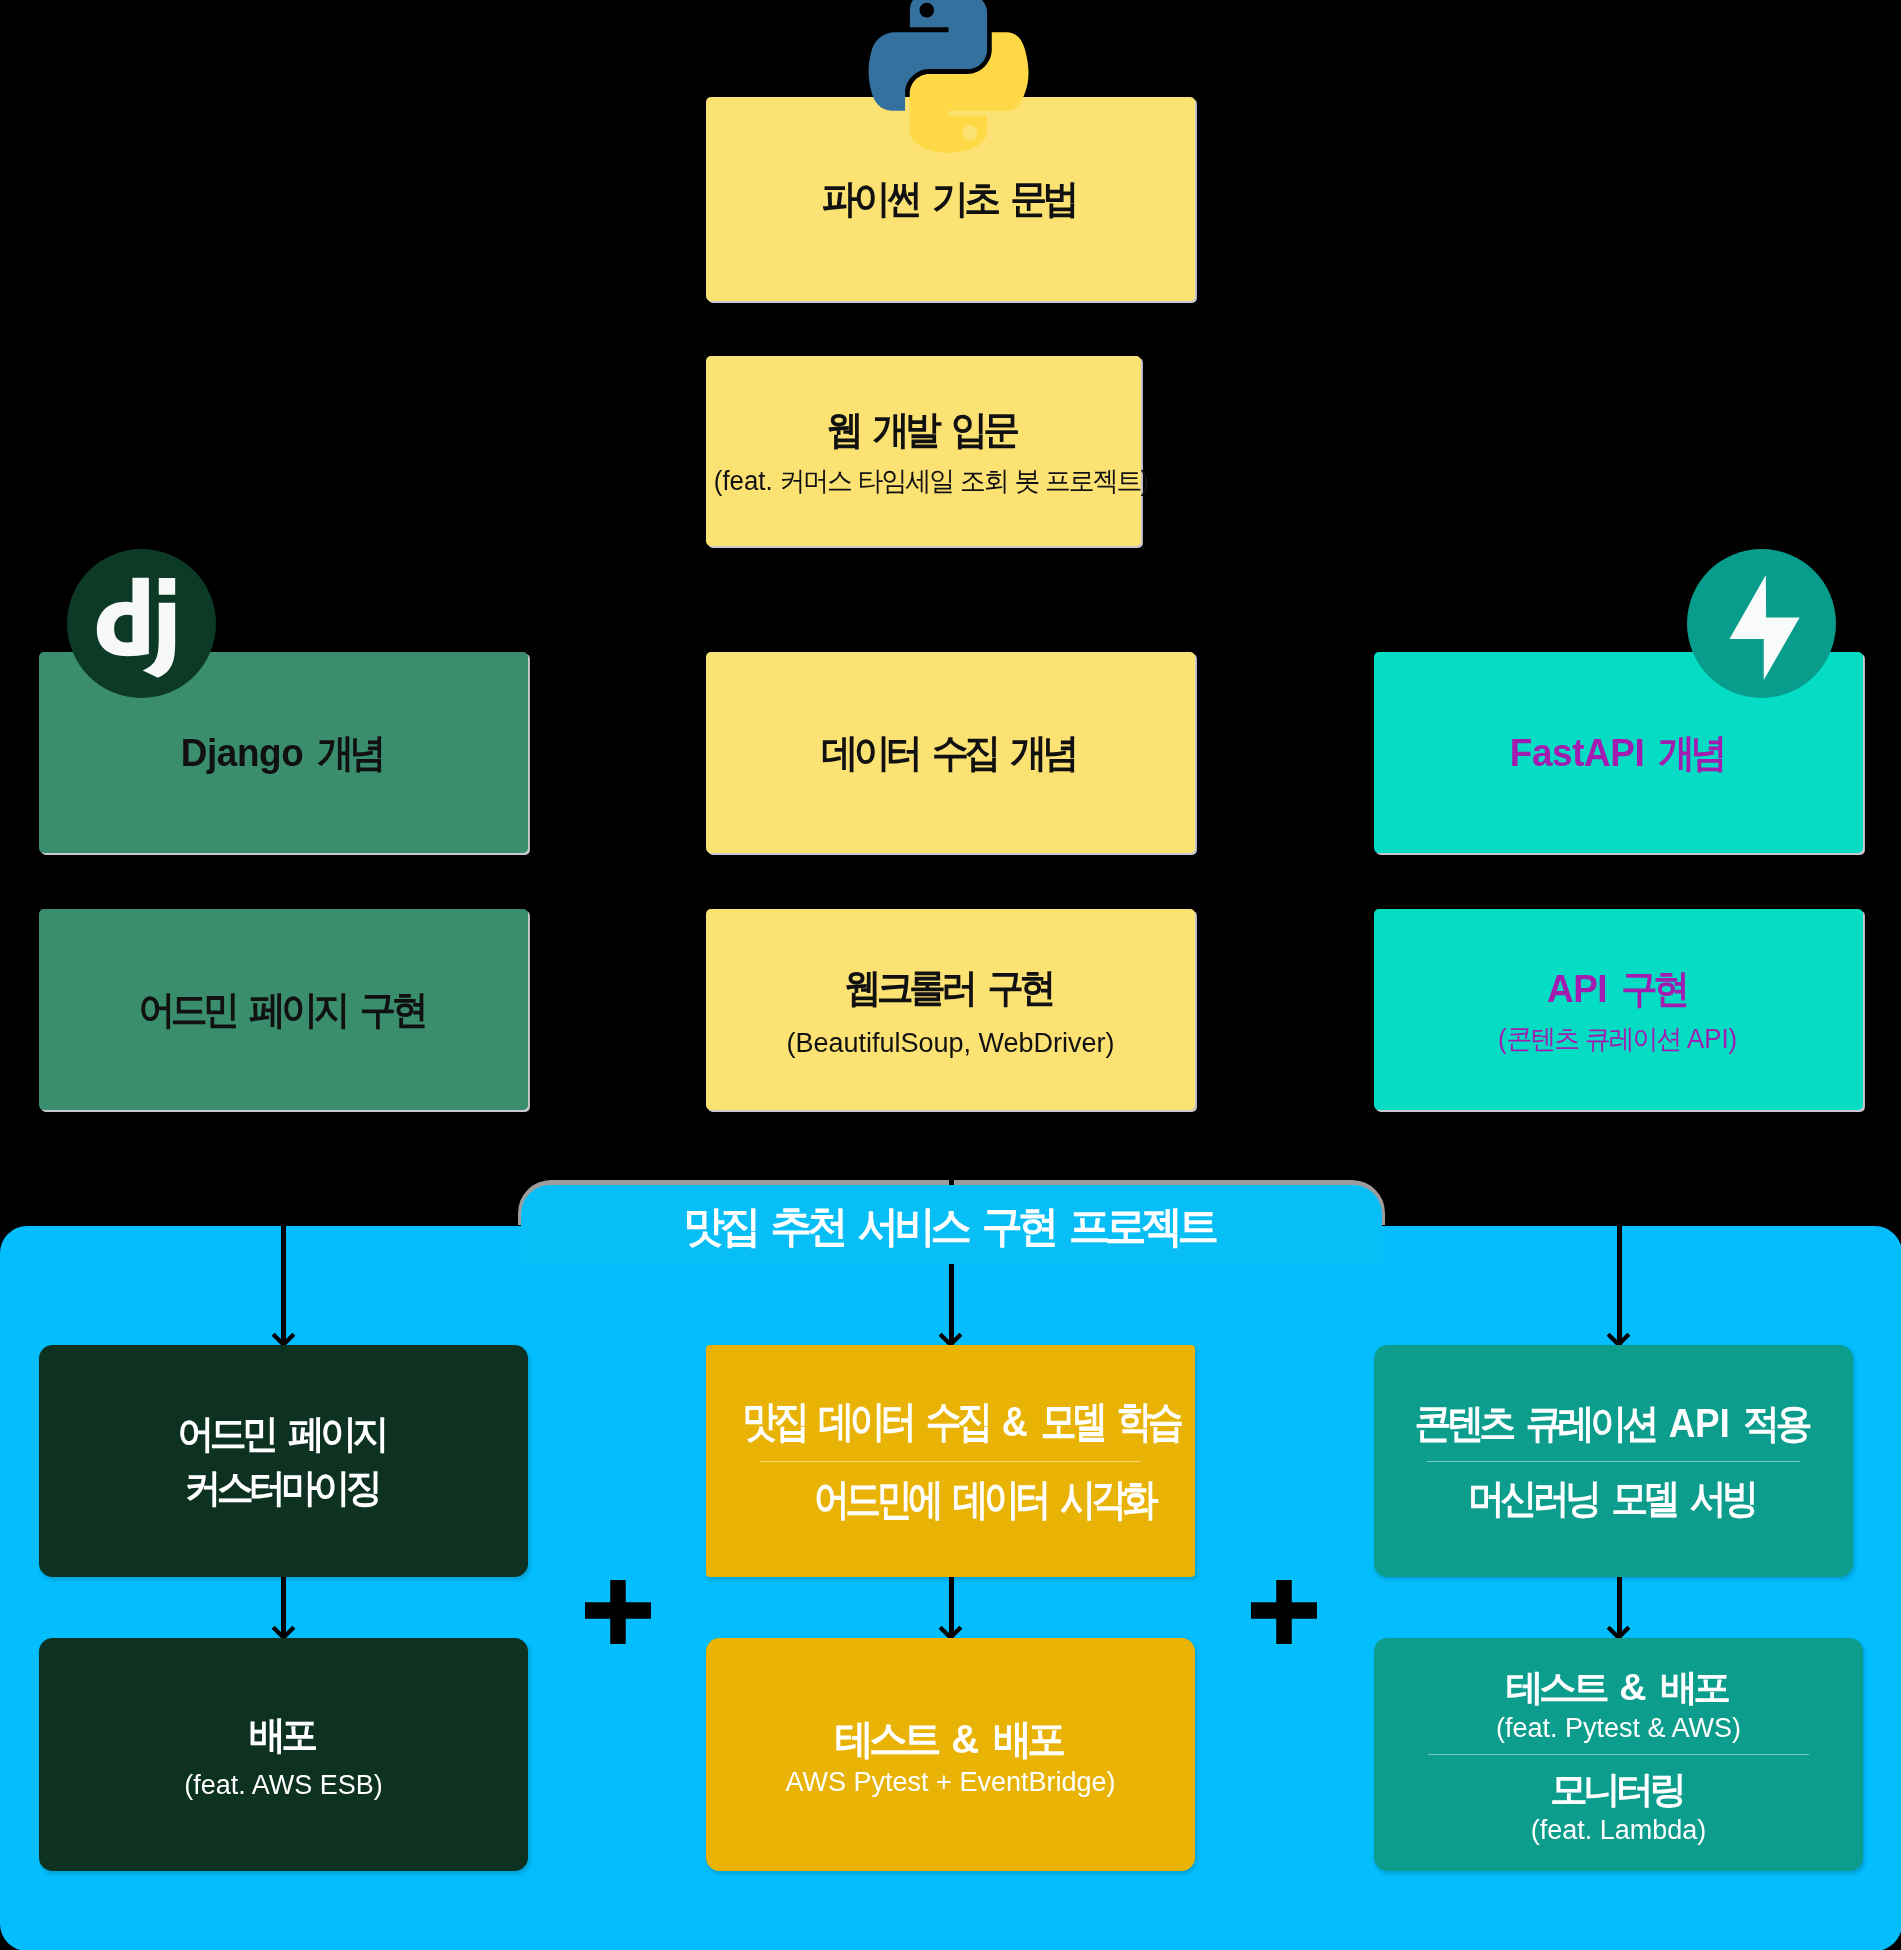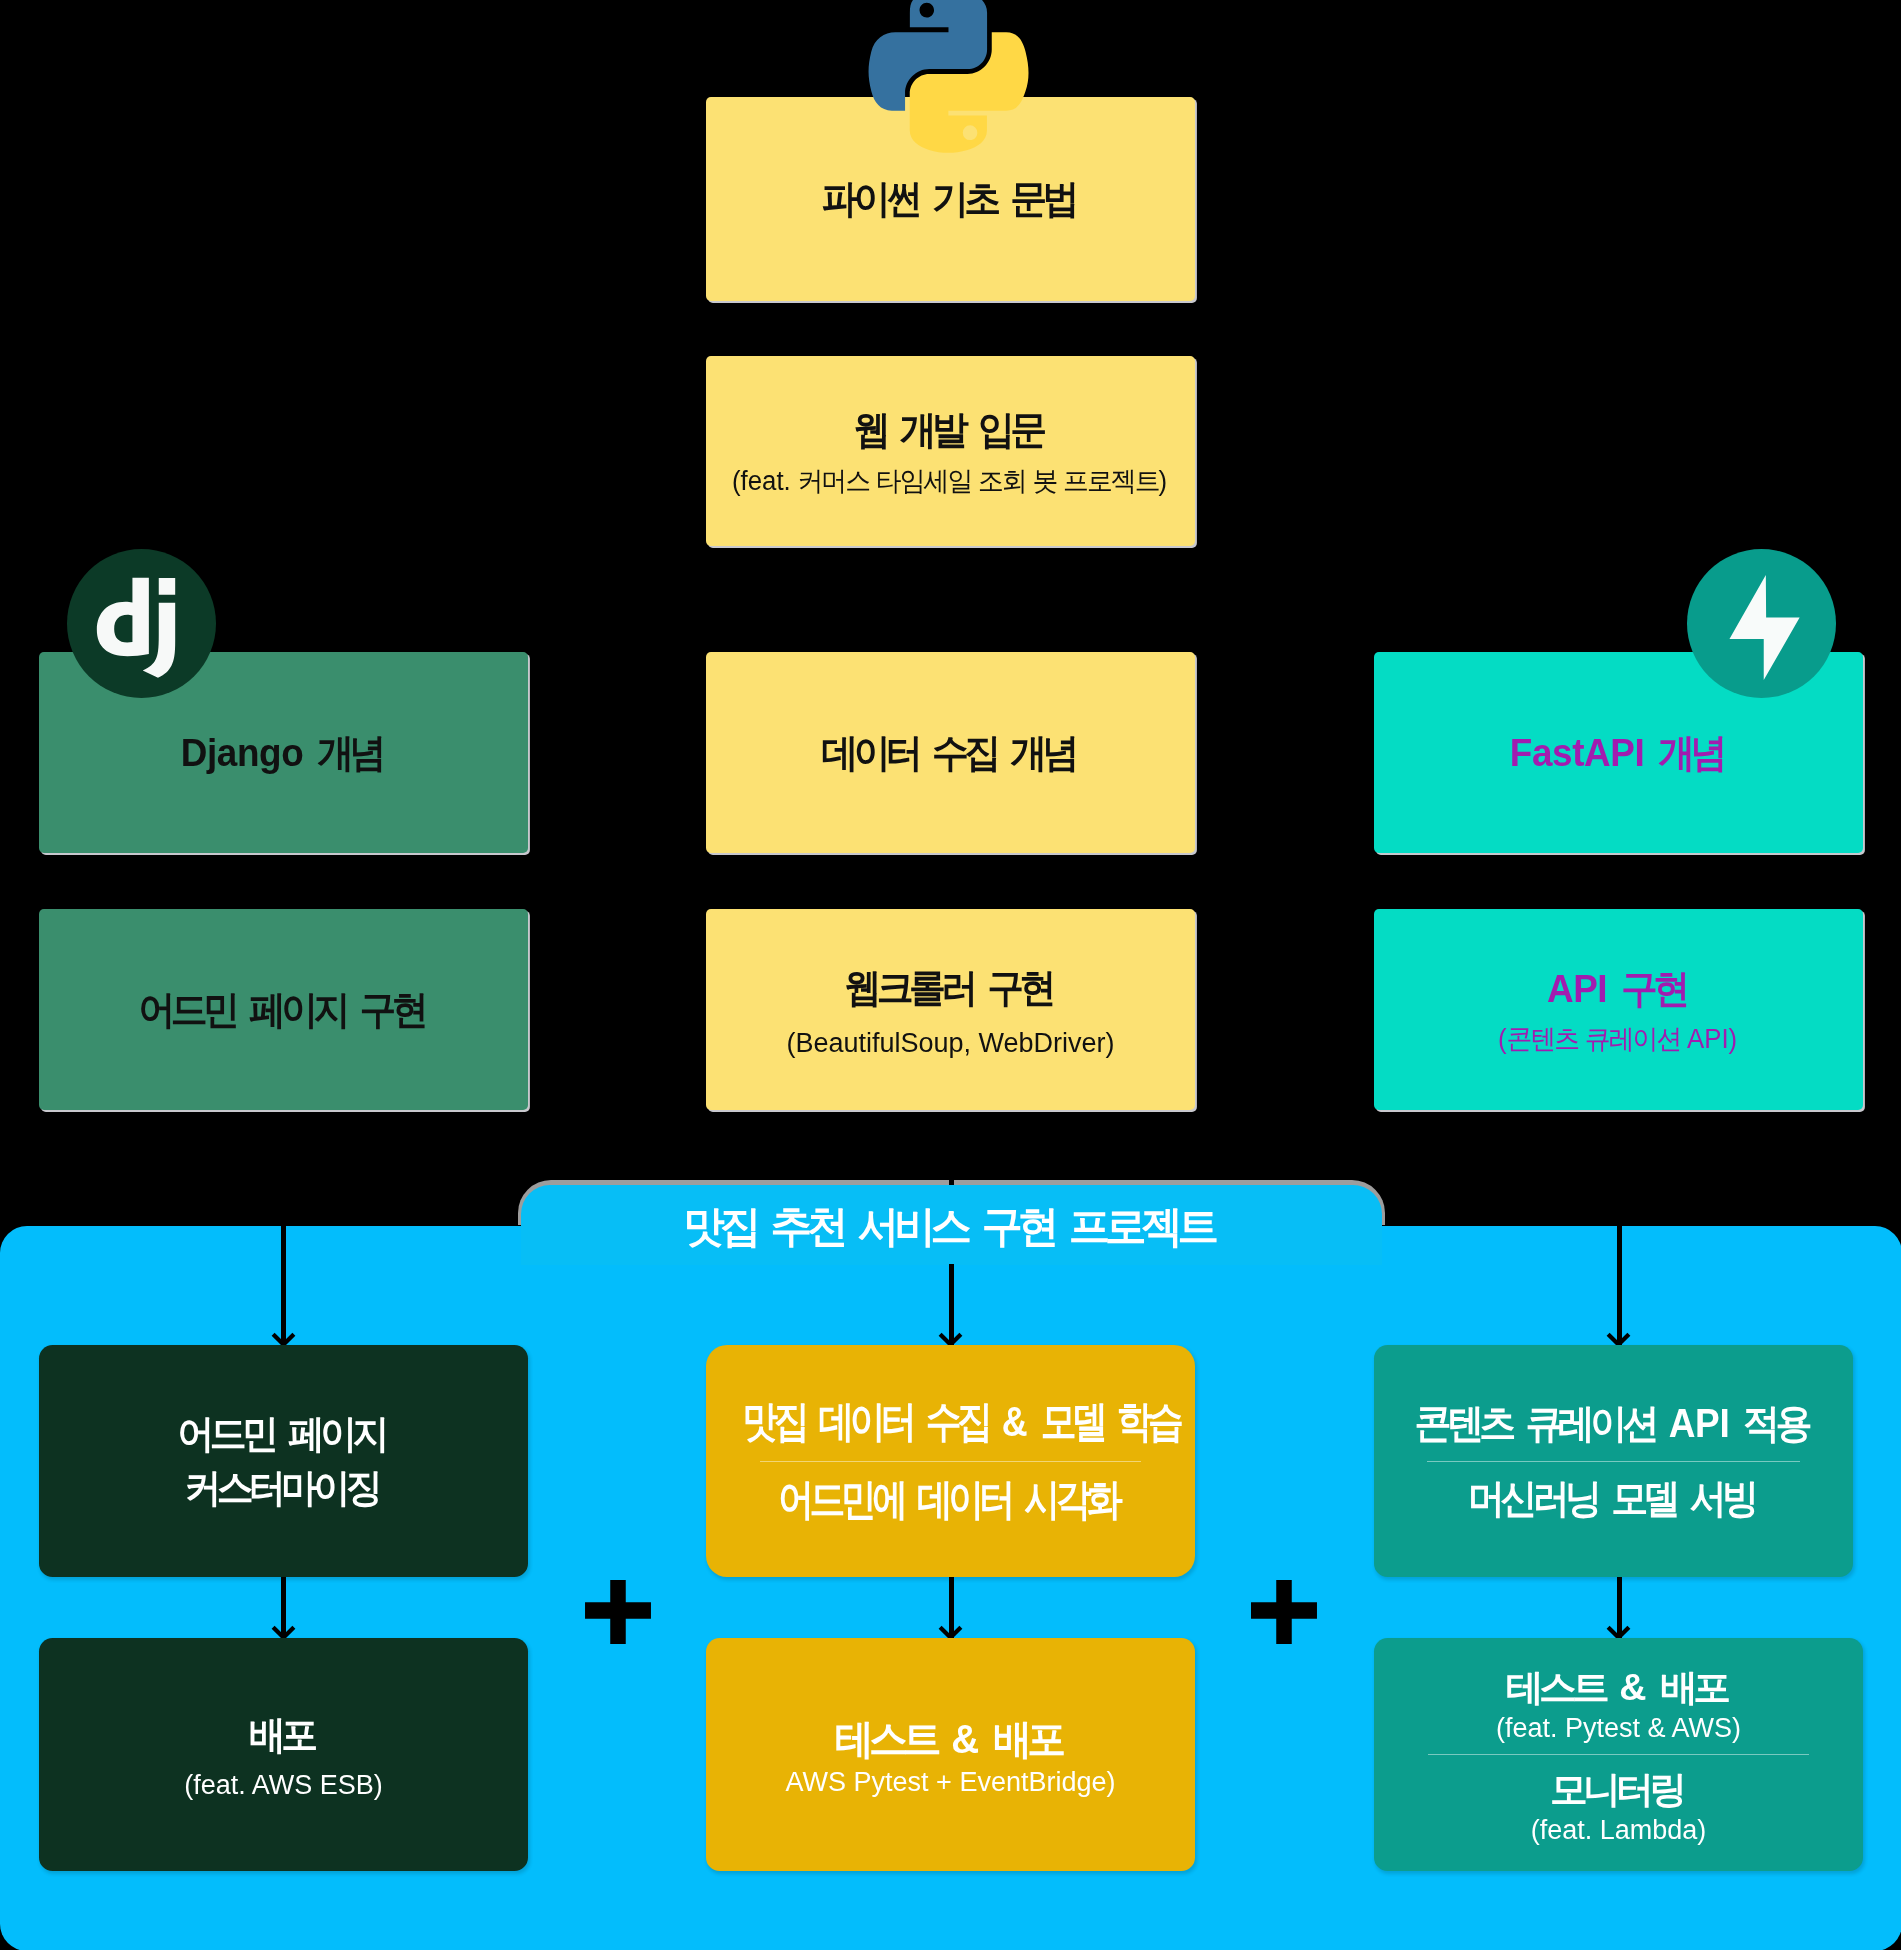--- a/index.html
+++ b/index.html
@@ -245,21 +245,21 @@
   <div class="arrowhead" style="left:1606px; top:1625px;">
       <svg width="25" height="15.5" viewBox="0 0 26 16">
         <path d="M2.2 2.2 L13 13 L23.8 2.2" fill="none" stroke="#000000" stroke-width="4.4" stroke-linecap="butt"></path>
       </svg>
     </div>
 
   <div class="node c-yellow shadow-sm" style="left:706px; top:97px; width:489px; height:204px;">
     <span class="ln main" style="font-size:39px;">파이썬 기초 문법</span>
   </div>
 
-  <div class="node c-yellow shadow-sm" style="left:706px; top:356px; width:489px; height:190px;">
+  <div class="node c-yellow shadow-sm" style="left:706px; top:356px; width:435px; height:190px;">
     <span class="ln main" style="font-size:39px;">웹 개발 입문</span>
     <span class="ln sub" style="font-size:27px; margin-top:5.8px;"><span class="en">(feat.</span> 커머스 타임세일 조회 봇 프로젝트<span class="en">)</span></span>
   </div>
 
   <div class="node c-green shadow-sm" style="left:39px; top:652px; width:489px; height:201px;">
     <span class="ln main" style="font-size:39px;"><span class="en">Django</span> 개념</span>
   </div>
 
   <div class="node c-yellow shadow-sm" style="left:706px; top:652px; width:489px; height:201px;">
     <span class="ln main" style="font-size:39px;">데이터 수집 개념</span>
@@ -281,21 +281,21 @@
   <div class="node c-teal shadow-sm" style="left:1374px; top:909px; width:489px; height:201px;">
     <span class="ln main" style="font-size:39px;"><span class="en">API</span> 구현</span>
     <span class="ln sub" style="font-size:27px; margin-top:5.8px;"><span class="en">(</span>콘텐츠 큐레이션 <span class="en">API)</span></span>
   </div>
 
   <div class="node c-dkgreen shadow-dk" style="left:39px; top:1345px; width:489px; height:232px; border-radius:13.6px;">
     <span class="ln main" style="font-size:39px;">어드민 페이지</span>
     <span class="ln main" style="font-size:39px;">커스터마이징</span>
   </div>
 
-  <div class="node c-gold shadow-dk" style="left:706px; top:1345px; width:489px; height:232px; border-radius:21px;">
+  <div class="node c-gold shadow-dk" style="left:706px; top:1345px; width:489px; height:232px; border-radius:4px;text-align:right;">
     <span class="ln main" style="font-size:43px; transform:scaleX(0.833);">맛집 데이터 수집 <span class="en">&amp;</span> 모델 학습</span>
     <div class="hr-div"></div>
     <span class="ln main" style="font-size:43px; transform:scaleX(0.833);">어드민에 데이터 시각화</span>
   </div>
 
   <div class="node c-tealgreen shadow-dk" style="left:1374px; top:1345px; width:479px; height:232px; border-radius:13.6px;">
     <span class="ln main" style="font-size:40px; transform:scaleX(0.925);">콘텐츠 큐레이션 <span class="en">API</span> 적용</span>
     <div class="hr-div"></div>
     <span class="ln main" style="font-size:40px; transform:scaleX(0.925);">머신러닝 모델 서빙</span>
   </div>

